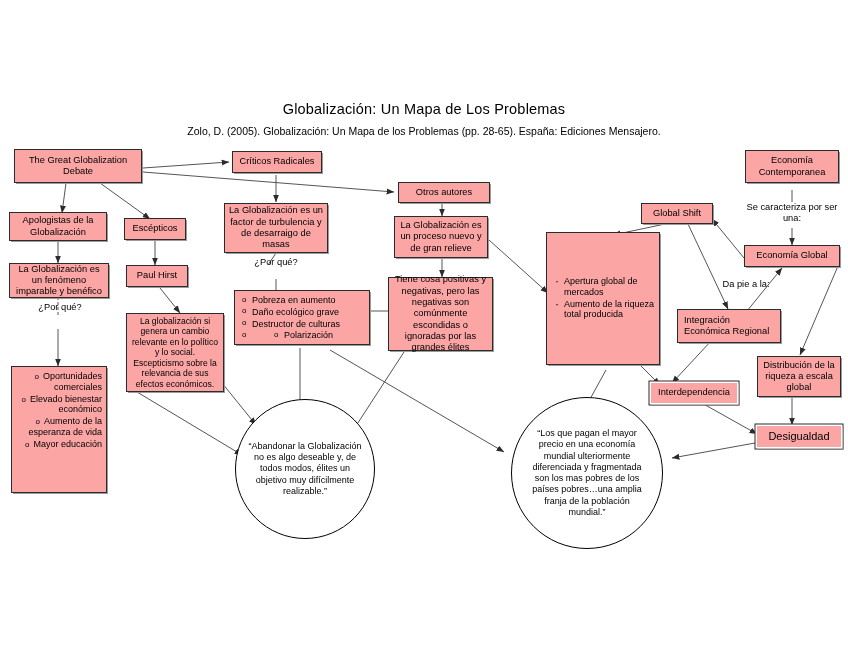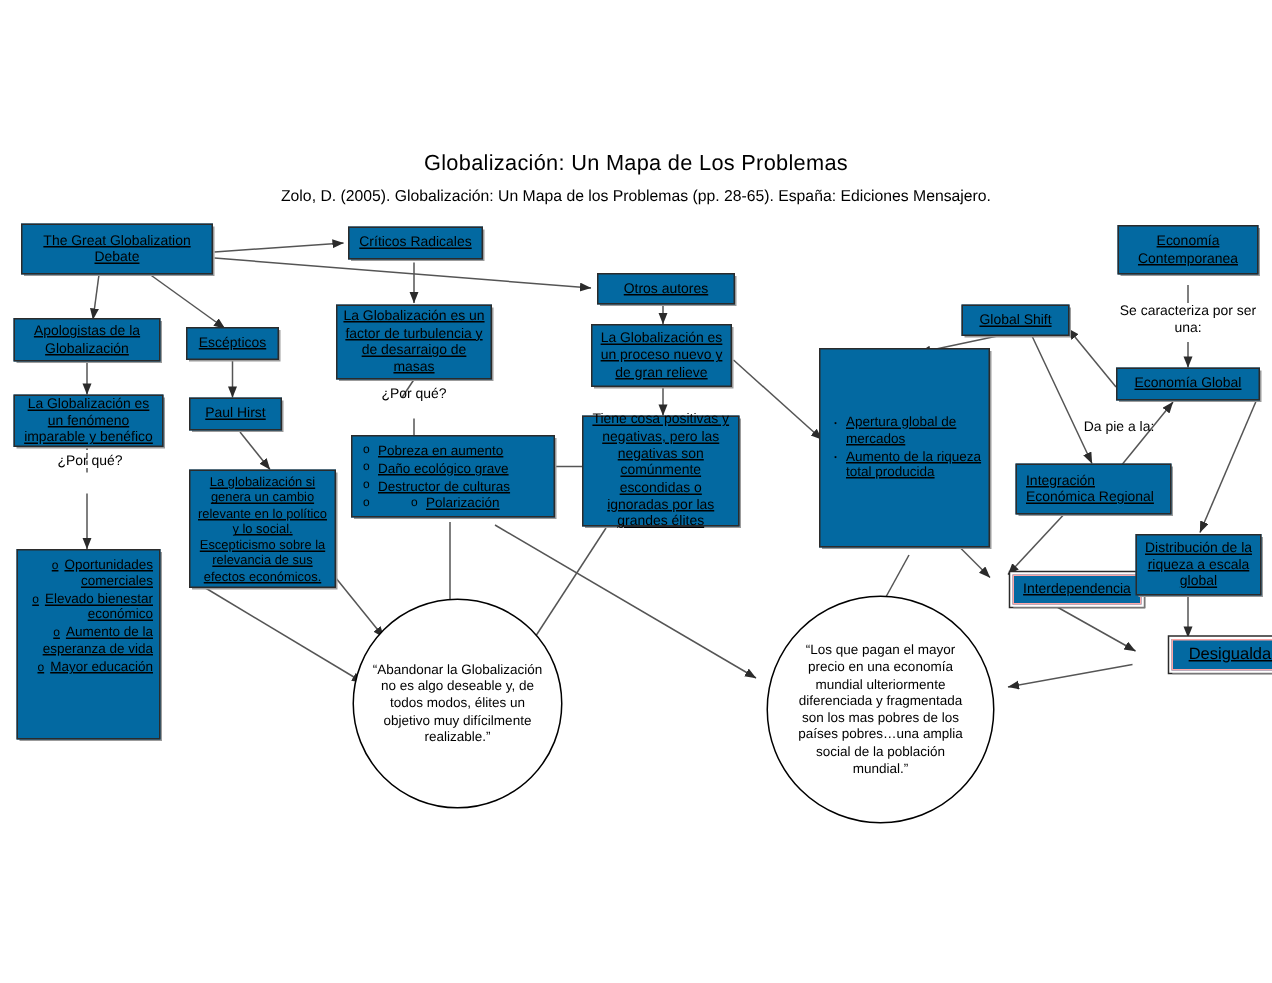--- a/index.html
+++ b/index.html
@@ -4,24 +4,24 @@
 <style>
   html,body{margin:0;padding:0;background:#ffffff;}
   body{width:848px;height:655px;position:relative;
        font-family:"Liberation Sans","DejaVu Sans",sans-serif;color:#000;
        overflow:hidden;}
   #map{position:absolute;left:0;top:0;width:848px;height:655px;}
   .ttl{position:absolute;text-align:center;width:100%;}
   #title{top:101px;font-size:14.5px;letter-spacing:.2px;}
   #cite{top:125px;font-size:10.5px;}
   .node{position:absolute;box-sizing:border-box;border:1px solid #2b2b2b;
-        background:#0369a1;display:flex;align-items:center;justify-content:center;
+        background:#fca5a5;display:flex;align-items:center;justify-content:center;
         text-align:center;font-size:9.3px;line-height:1.22;padding:2px 3px;
-        box-shadow:1.5px 1.5px 0 -0.5px #9b9b9b;text-decoration:underline;}
-  .node.thick{border:1px solid #fca5a5;box-shadow:0 0 0 1.5px #fff,1.5px 1.5px 0 1px #777,0 0 0 2.5px #2b2b2b;margin-left:24px;}
+        box-shadow:1.5px 1.5px 0 -0.5px #9b9b9b;}
+  .node.thick{border:1px solid #fca5a5;box-shadow:0 0 0 1.5px #fff,1.5px 1.5px 0 1px #777,0 0 0 2.5px #2b2b2b;}
   .node.list{display:block;text-align:left;padding:4px 4px 4px 5px;}
   .node.list ul{margin:0;padding:0;list-style:none;}
   .node.list li{position:relative;padding-left:12px;margin:0 0 1px 0;line-height:1.2;}
   .node.list.hollow li:before{content:"o";position:absolute;left:2px;top:-0.5px;font-size:8px;}
   .node.list.sq li:before{content:"\00b7";position:absolute;left:3px;top:-2px;font-size:12px;}
   .node.list.centered li{text-align:right;padding-left:0;}
   .node.list.centered li:before{position:static;margin-right:4px;}
   .ell{position:absolute;box-sizing:border-box;border:1.4px solid #000;
        border-radius:50%;background:#fff;display:flex;align-items:center;
        justify-content:center;text-align:center;font-size:9px;line-height:1.25;
@@ -169,13 +169,13 @@
   </ul>
 </div>
 
 <div class="lbl" style="left:30px;top:302px;width:60px">¿Por qué?</div>
 <div class="lbl" style="left:246px;top:257px;width:60px">¿Por qué?</div>
 <div class="lbl" style="left:742px;top:202px;width:100px;white-space:normal">Se caracteriza por ser una:</div>
 <div class="lbl" style="left:706px;top:279px;width:80px">Da pie a la:</div>
 
 <div class="ell" style="left:235px;top:399px;width:140px;height:140px">“Abandonar la Globalización no es algo deseable y, de todos modos, élites un objetivo muy difícilmente realizable.”</div>
 
-<div class="ell" style="left:511px;top:397px;width:152px;height:152px;padding:16px 13px">“Los que pagan el mayor precio en una economía mundial ulteriormente diferenciada y fragmentada son los mas pobres de los países pobres…una amplia social de la población mundial.”</div>
+<div class="ell" style="left:511px;top:397px;width:152px;height:152px;padding:16px 13px">“Los que pagan el mayor precio en una economía mundial ulteriormente diferenciada y fragmentada son los mas pobres de los países pobres…una amplia franja de la población mundial.”</div>
 
 </body></html>

